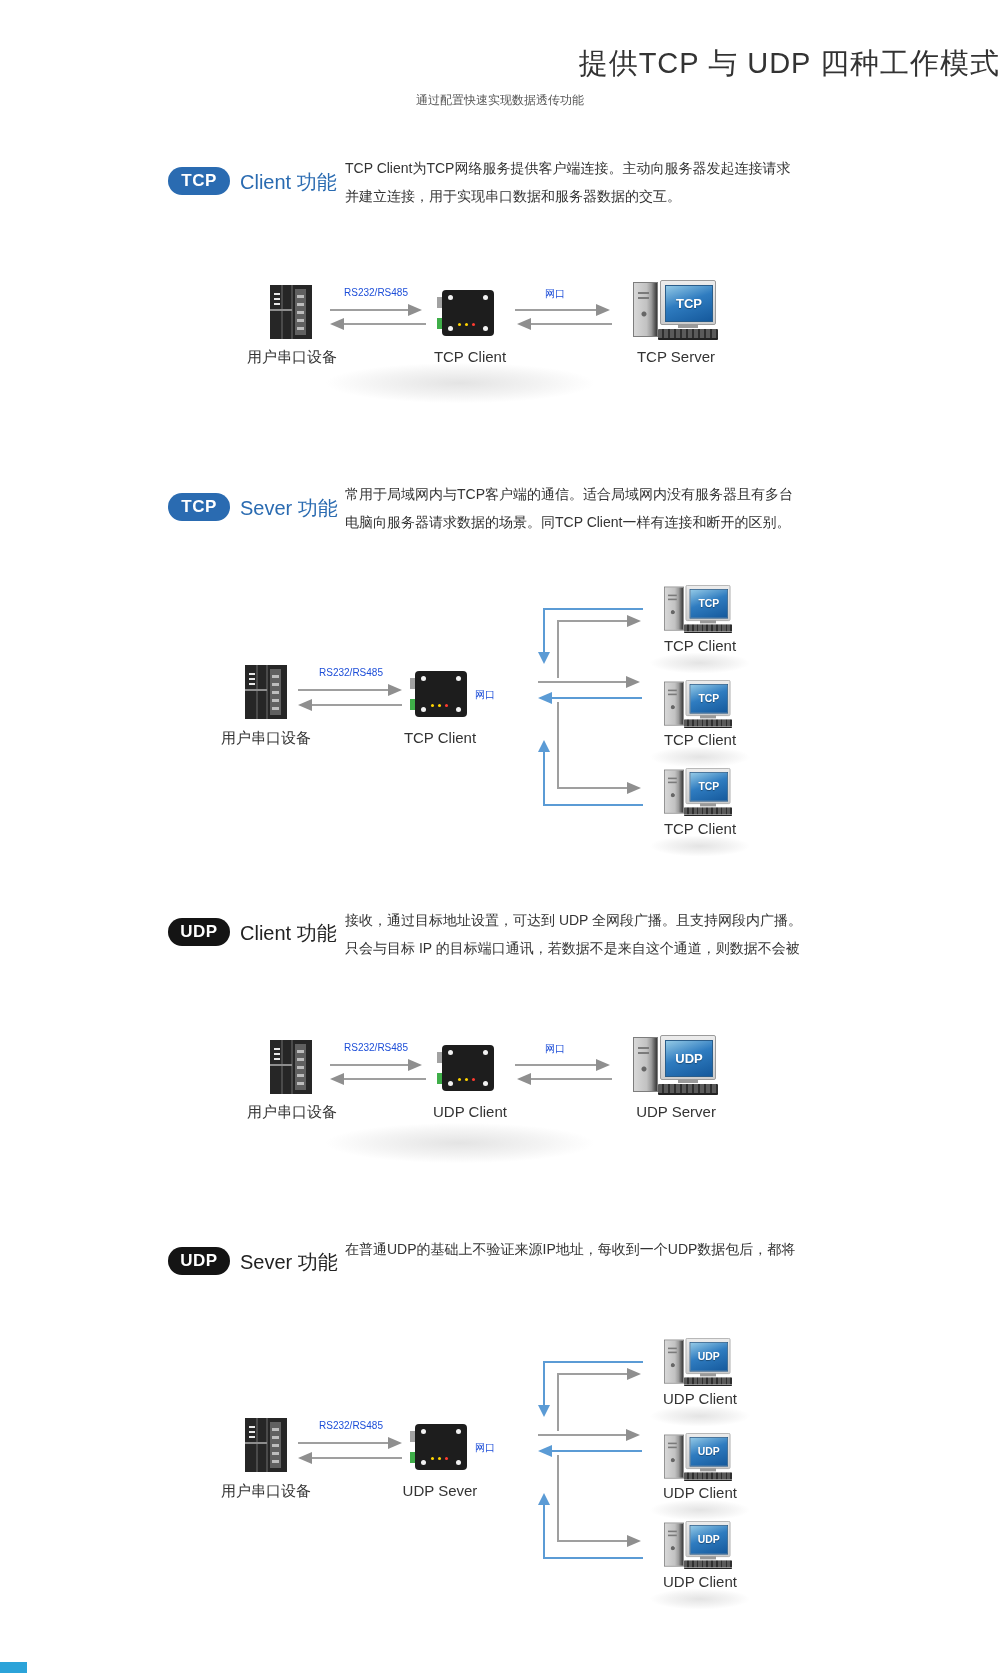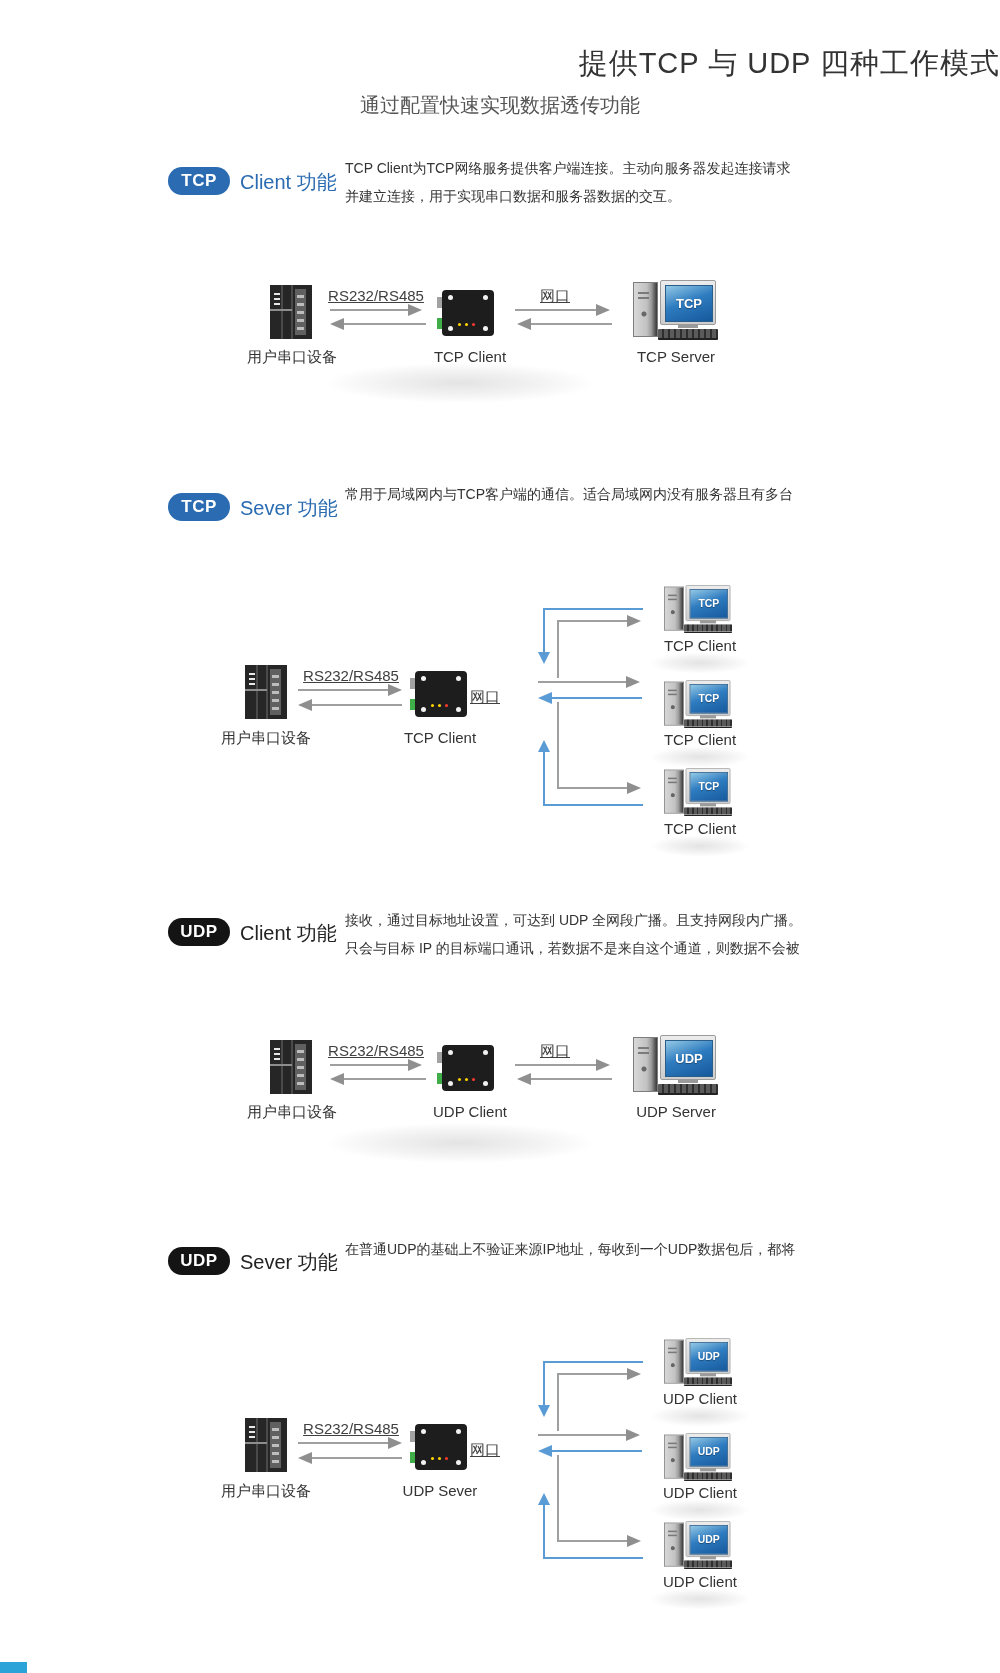--- a/index.html
+++ b/index.html
@@ -2,35 +2,35 @@
 <html style="--tcp-badge: #2a6bb1; --udp-badge: #141414; --arrow-gray: #9f9f9f; --arrow-blue: #5b9bd5; --screen-blue: #2f7cc0; --accent: #2ba3d9;"><head>
 <meta charset="utf-8">
 <style>
   html,body{margin:0;padding:0;background:#fff;}
   .canvas{position:relative;width:1000px;height:1673px;background:#fff;overflow:hidden;
           font-family:"Liberation Sans","DejaVu Sans",sans-serif;}
 
   .page-title{position:absolute;left:0;top:44px;width:100%;margin:0;text-align:right;
               font-size:29px;font-weight:500;color:#333;letter-spacing:1px;}
   .page-subtitle{position:absolute;left:0;top:92px;width:100%;text-align:center;
-                 font-size:20px;color:#555;}
+                 font-size:12px;color:#555;}
 
   .badge{position:absolute;width:62px;height:28px;border-radius:15px;color:#fff;
          font-weight:bold;font-size:17px;display:flex;align-items:center;justify-content:center;
          letter-spacing:.5px;}
   .badge.tcp{background:var(--tcp-badge,#2a6bb1);}
   .badge.udp{background:var(--udp-badge,#141414);}
   .sec-title{position:absolute;font-size:20px;color:#222;white-space:nowrap;}
   .sec-title.blue{color:var(--tcp-badge,#2a6bb1);}
   .desc{position:absolute;left:345px;width:450px;font-size:14px;line-height:28px;color:#333;}
   .desc div{white-space:nowrap;}
 
   
   .dev-label{position:absolute;transform:translateX(-50%);font-size:15px;color:#333;white-space:nowrap;}
-  .link-label{position:absolute;transform:translateX(-50%);font-size:15px;color:#404040;white-space:nowrap;text-decoration:underline;}
+  .link-label{position:absolute;transform:translateX(-50%);font-size:10px;color:#1d4ed8;white-space:nowrap;}
 
   
   .serial{position:absolute;width:42px;height:54px;background:
     linear-gradient(#e8e8e8,#e8e8e8) 4px 8px/6px 2px no-repeat,
     linear-gradient(#e8e8e8,#e8e8e8) 4px 13px/6px 2px no-repeat,
     linear-gradient(#e8e8e8,#e8e8e8) 4px 18px/6px 2px no-repeat,
     linear-gradient(#8d8d8d,#8d8d8d) 0 24px/22px 2px no-repeat,
     linear-gradient(#4a4a4a,#4a4a4a) 11px 0/2px 100% no-repeat,
     linear-gradient(#4a4a4a,#4a4a4a) 21px 0/2px 100% no-repeat,
     linear-gradient(#606060,#606060) 25px 4px/11px 46px no-repeat,
@@ -120,20 +120,21 @@
       <div class="screen">TCP</div>
     </div>
     <div class="kb"></div>
   </div>
   <div class="dev-label" style="left:676px;top:348px">TCP Server</div>
 
   <div class="badge tcp" style="left:168px;top:493px">TCP</div>
   <div class="sec-title blue" style="left:240px;top:495px">Sever 功能</div>
   <div class="desc" style="top:480px">
     <div>常用于局域网内与TCP客户端的通信。适合局域网内没有服务器且有多台</div>
+    <div>电脑向服务器请求数据的场景。同TCP Client一样有连接和断开的区别。</div>
   </div>
 
   <div class="serial" style="left:245px;top:665px"></div>
   <div class="dev-label" style="left:266px;top:729px">用户串口设备</div>
   <div class="link-label" style="left:351px;top:667px">RS232/RS485</div>
   <div class="ln" style="left:298px;top:689px;width:90px;height:2px"></div>
   <div class="tri right" style="left:388px;top:684px"></div>
   <div class="tri left" style="left:298px;top:699px"></div>
   <div class="ln" style="left:312px;top:704px;width:90px;height:2px"></div>
   <div class="conv" style="left:415px;top:671px"></div>

